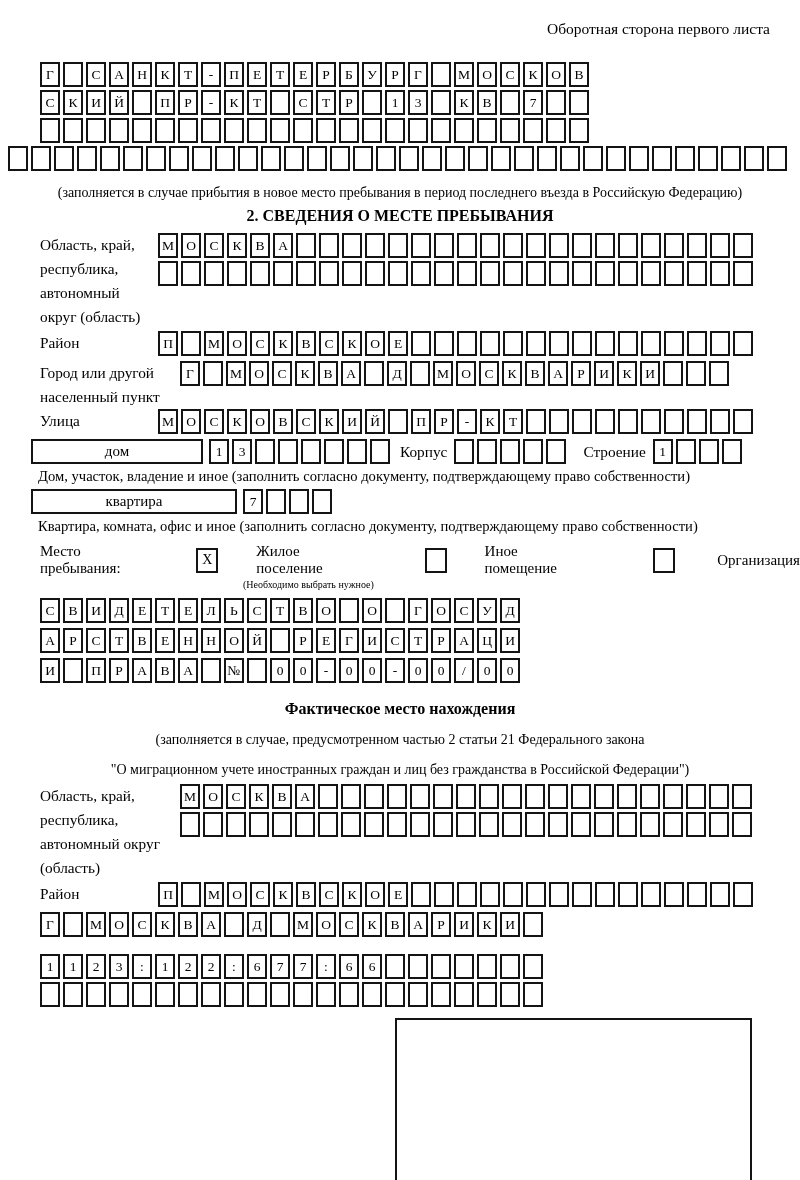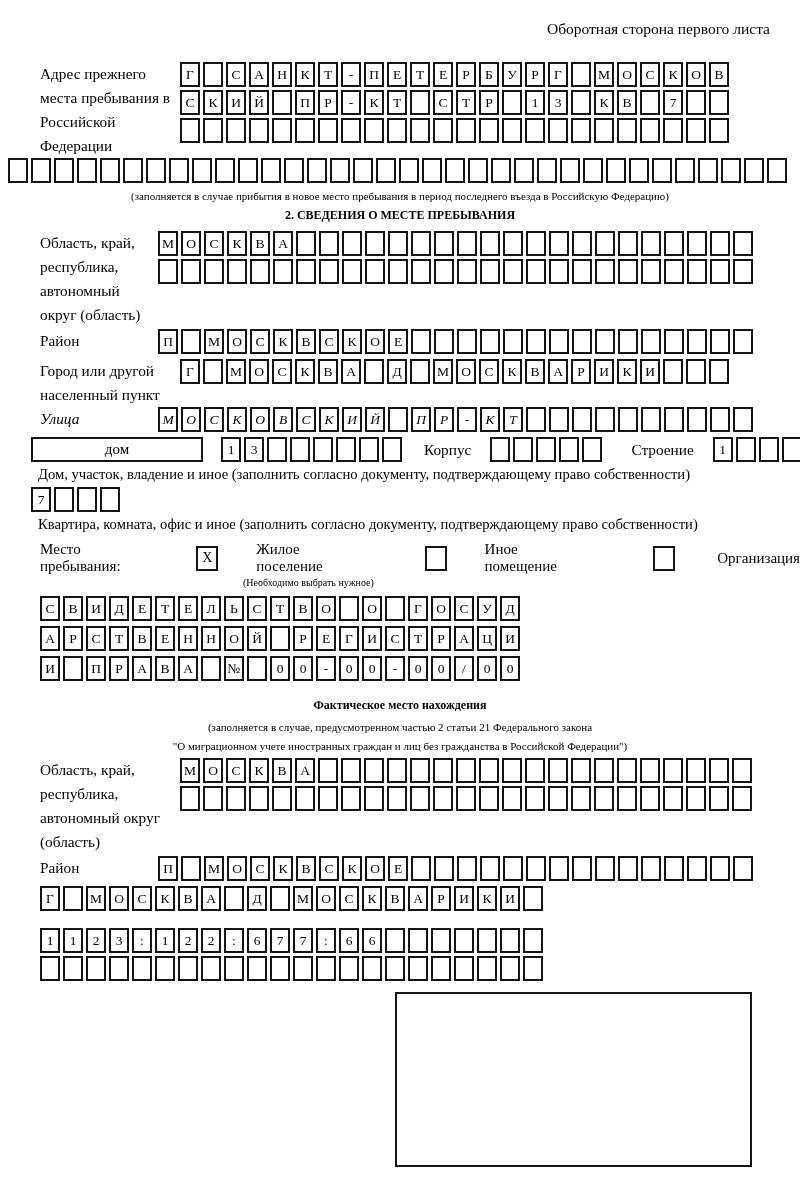--- a/index.html
+++ b/index.html
@@ -11,43 +11,42 @@
   .hdr-note{ text-align:right; padding:20px 30px 0 0; font-size:15.5px;}
   .frow{ display:flex; align-items:flex-start; margin-left:40px;}
   .flabel{ flex:none; line-height:24px; font-size:15.3px;}
   .cells{ display:flex; margin-bottom:3px;}
   .cell{
     box-sizing:border-box; flex:none; width:20px; height:25px;
     border:2px solid #141414; margin-right:3px;
     display:flex; align-items:center; justify-content:center;
     font-size:13.5px; line-height:1;
   }
-  .note-c{ text-align:center; font-size:11px; margin-top:7px;}
-  .sec-title{ text-align:center; font-weight:bold; font-size:12px; margin:6px 0 8px 0;}
+  .note-c{ text-align:center; font-size:14px; margin-top:14px;}
+  .sec-title{ text-align:center; font-weight:bold; font-size:16px; margin:6px 0 8px 0;}
   .wbox{
     box-sizing:border-box; border:2px solid #141414; height:25px; flex:none;
     display:flex; align-items:center; justify-content:center; font-size:15px;
   }
   .inline-label{ flex:none; line-height:25px; padding:0 7px; font-size:15.3px;}
   .caption{ margin:1px 0 4px 38px; font-size:14.6px;}
   .chk{
     box-sizing:border-box; width:22px; height:25px; border:2px solid #141414; flex:none;
     display:flex; align-items:center; justify-content:center; font-size:14px;
   }
   .stay-row{ display:flex; align-items:center; margin:8px 0 0 40px;gap:28px;}
   .stamp-box{ box-sizing:border-box; margin-left:395px; width:357px; height:175px; border:2px solid #141414;}
   .mt2{margin-top:2px;} .mt8{margin-top:8px;}
 </style>
 </head>
 <body>
 
 <div class="hdr-note">Оборотная сторона первого листа</div>
 
 <div class="frow" style="margin-top:24px;">
-  <div class="flabel" style="width:140px;">Адрес прежнего места пребывания в Российской Федерации</div>
   <div style="margin-left:0;">
     <div class="cells">
         <span class="cell">Г</span>
         <span class="cell"></span>
         <span class="cell">С</span>
         <span class="cell">А</span>
         <span class="cell">Н</span>
         <span class="cell">К</span>
         <span class="cell">Т</span>
         <span class="cell">-</span>
@@ -279,21 +278,21 @@
       <span class="cell">Р</span>
       <span class="cell">И</span>
       <span class="cell">К</span>
       <span class="cell">И</span>
       <span class="cell"></span>
       <span class="cell"></span>
       <span class="cell"></span>
     </div>
 </div>
 
-<div class="frow" style="margin-top:0;font-style:italic;">
+<div class="frow" style="margin-top:0;">
   <div class="flabel" style="width:118px;">Улица</div>
   <div class="cells">
       <span class="cell">М</span>
       <span class="cell">О</span>
       <span class="cell">С</span>
       <span class="cell">К</span>
       <span class="cell">О</span>
       <span class="cell">В</span>
       <span class="cell">С</span>
       <span class="cell">К</span>
@@ -311,21 +310,21 @@
       <span class="cell"></span>
       <span class="cell"></span>
       <span class="cell"></span>
       <span class="cell"></span>
       <span class="cell"></span>
       <span class="cell"></span>
       <span class="cell"></span>
     </div>
 </div>
 
-<div style="display:flex; align-items:flex-start; margin:2px 0 0 31px;gap:12px;">
+<div style="display:flex; align-items:flex-start; margin:2px 0 0 31px;">
   <div class="wbox" style="width:172px; margin-right:6px;">дом</div>
   <div class="cells">
       <span class="cell">1</span>
       <span class="cell">3</span>
       <span class="cell"></span>
       <span class="cell"></span>
       <span class="cell"></span>
       <span class="cell"></span>
       <span class="cell"></span>
       <span class="cell"></span>
@@ -342,20 +341,21 @@
   <div class="cells">
       <span class="cell">1</span>
       <span class="cell"></span>
       <span class="cell"></span>
       <span class="cell"></span>
     </div>
 </div>
 <div class="caption">Дом, участок, владение и иное (заполнить согласно документу, подтверждающему право собственности)</div>
 
 <div style="display:flex; align-items:flex-start; margin:2px 0 0 31px;">
+  <div class="wbox" style="width:206px; margin-right:6px;">квартира</div>
   <div class="cells">
       <span class="cell">7</span>
       <span class="cell"></span>
       <span class="cell"></span>
       <span class="cell"></span>
     </div>
 </div>
 <div class="caption">Квартира, комната, офис и иное (заполнить согласно документу, подтверждающему право собственности)</div>
 
 <div class="stay-row">

